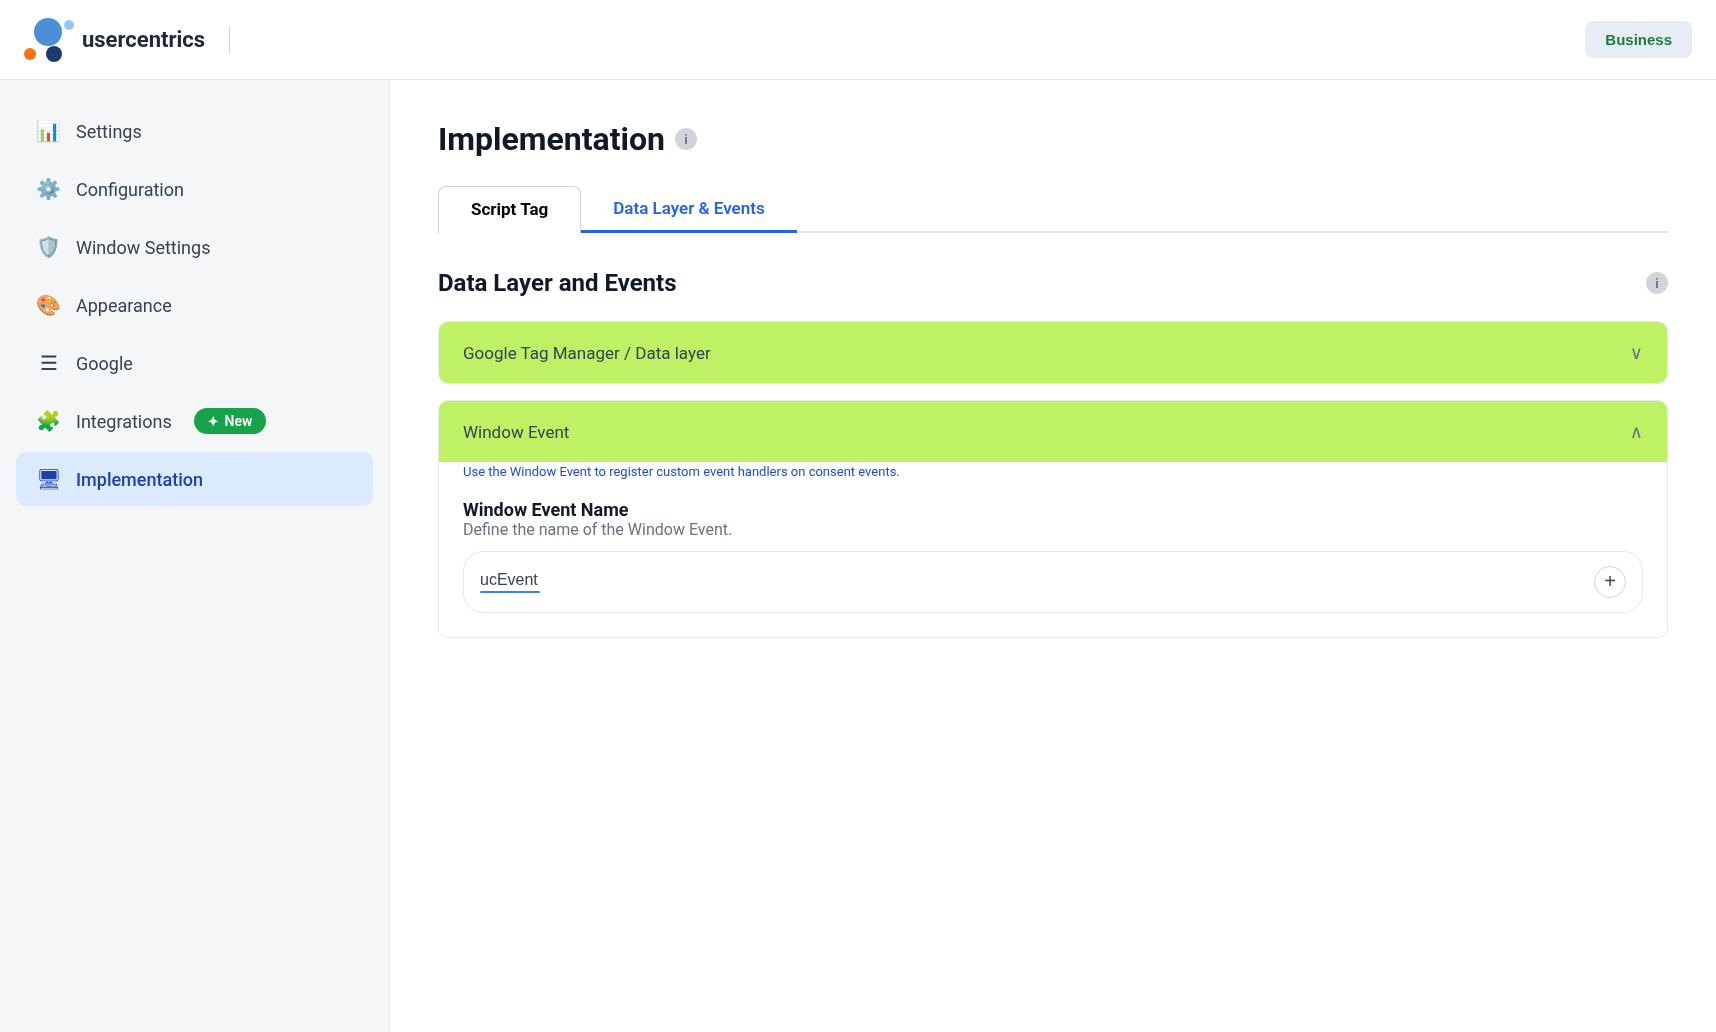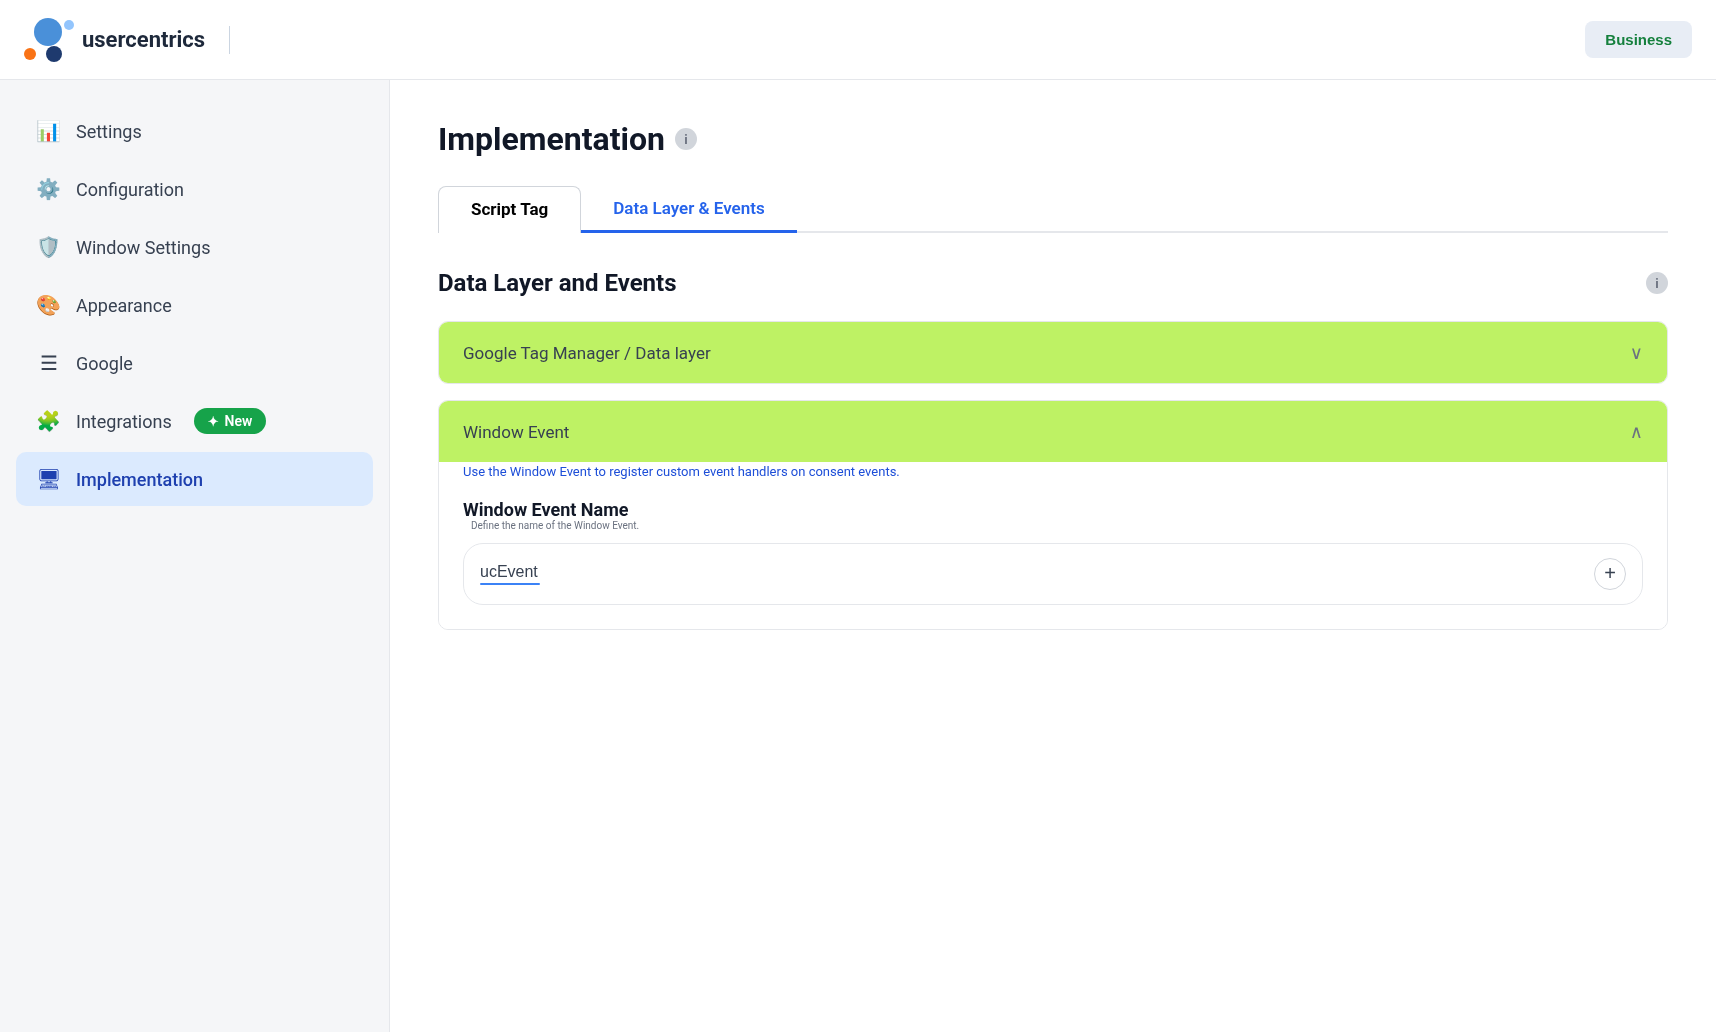--- a/index.html
+++ b/index.html
@@ -82,21 +82,21 @@
       display: flex; align-items: center; justify-content: space-between;
       padding: 20px 24px; background: #bef264; cursor: pointer; font-size: 17px; color: #374151; text-align: right;
     }
     .chevron { font-size: 18px; color: #6b7280; }
 
     
     .accordion-body { padding: 0 24px 24px; background: #fff; }
     .accordion-desc { font-size: 13px; color: #1d4ed8; margin-bottom: 16px; line-height: 1.6; }
 
     .field-title { font-size: 18px; font-weight: 700; color: #111827; }
-    .field-desc { font-size: 10px; color: #6b7280; margin-bottom: 12px; margin-left: 8px; }
+    .field-desc { font-size: 16px; color: #6b7280; margin-bottom: 12px; }
 
     .text-input-wrapper {
       border: 1px solid #e5e7eb; border-radius: 20px; padding: 14px 16px;
       display: flex; align-items: center; justify-content: space-between;
       background: #fff;
     }
     .text-input-inner { position: relative; }
     .text-input {
       border: none; outline: none; font-size: 16px; color: #374151;
       background: transparent; width: 220px;

